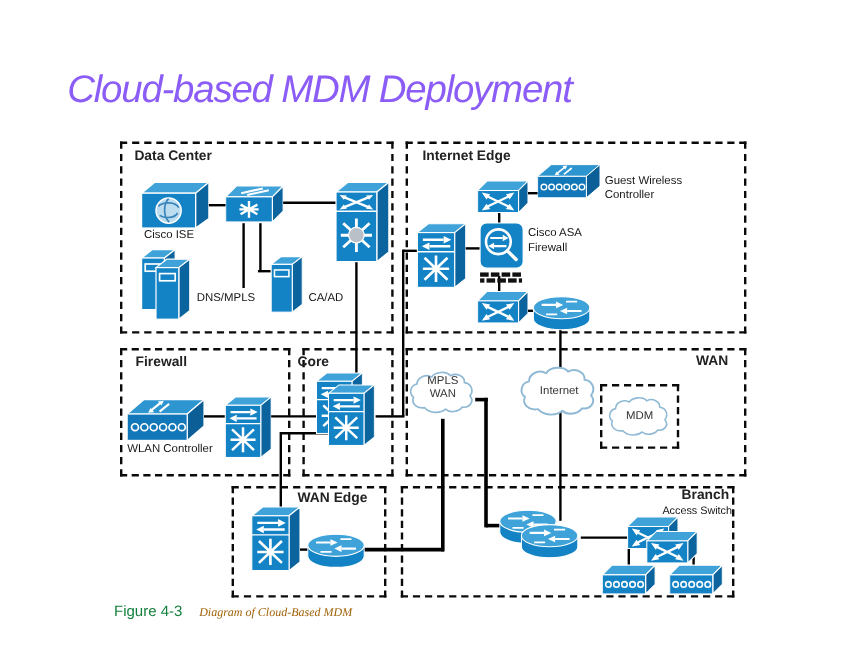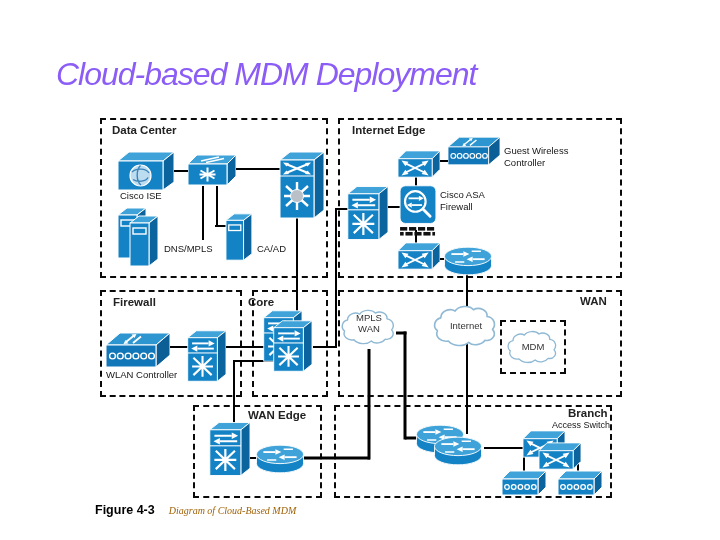--- a/index.html
+++ b/index.html
@@ -7,21 +7,21 @@
          font-family:"Liberation Sans",sans-serif;}
   .title{position:absolute;left:56px;top:56px;font-size:32px;letter-spacing:-1px;
          color:#8b5cf6;font-weight:400;white-space:nowrap;font-style:italic;}
   .box{position:absolute;border:2px dashed #0a0a0a;box-sizing:border-box;z-index:1;background:transparent;}
   .box-thin{position:absolute;border:2px dashed #0a0a0a;box-sizing:border-box;z-index:3;background:transparent;}
   .sec-label{position:absolute;font-size:11.5px;font-weight:700;color:#222;z-index:4;white-space:nowrap;}
   .dev-label{position:absolute;font-size:9.5px;color:#161616;z-index:4;white-space:nowrap;line-height:1.25;}
   .cloud-label{position:absolute;font-size:9.5px;color:#333;z-index:4;text-align:center;line-height:1.15;}
   svg.net{position:absolute;left:0;top:0;z-index:2;pointer-events:none;}
   .caption{position:absolute;left:95px;top:500px;z-index:4;white-space:nowrap;}
-  .caption .fig{font-size:12.5px;font-weight:700;color:#000000;}
+  .caption .fig{font-size:12.5px;font-weight:400;color:#15803d;}
   .caption .figtitle{font-family:"Liberation Serif",serif;font-style:italic;font-size:10px;
                      color:#a16207;margin-left:14px;}
 </style>
 </head>
 <body>
 
 <div id="slide">
 
   <div class="title">Cloud-based MDM Deployment</div>
 

